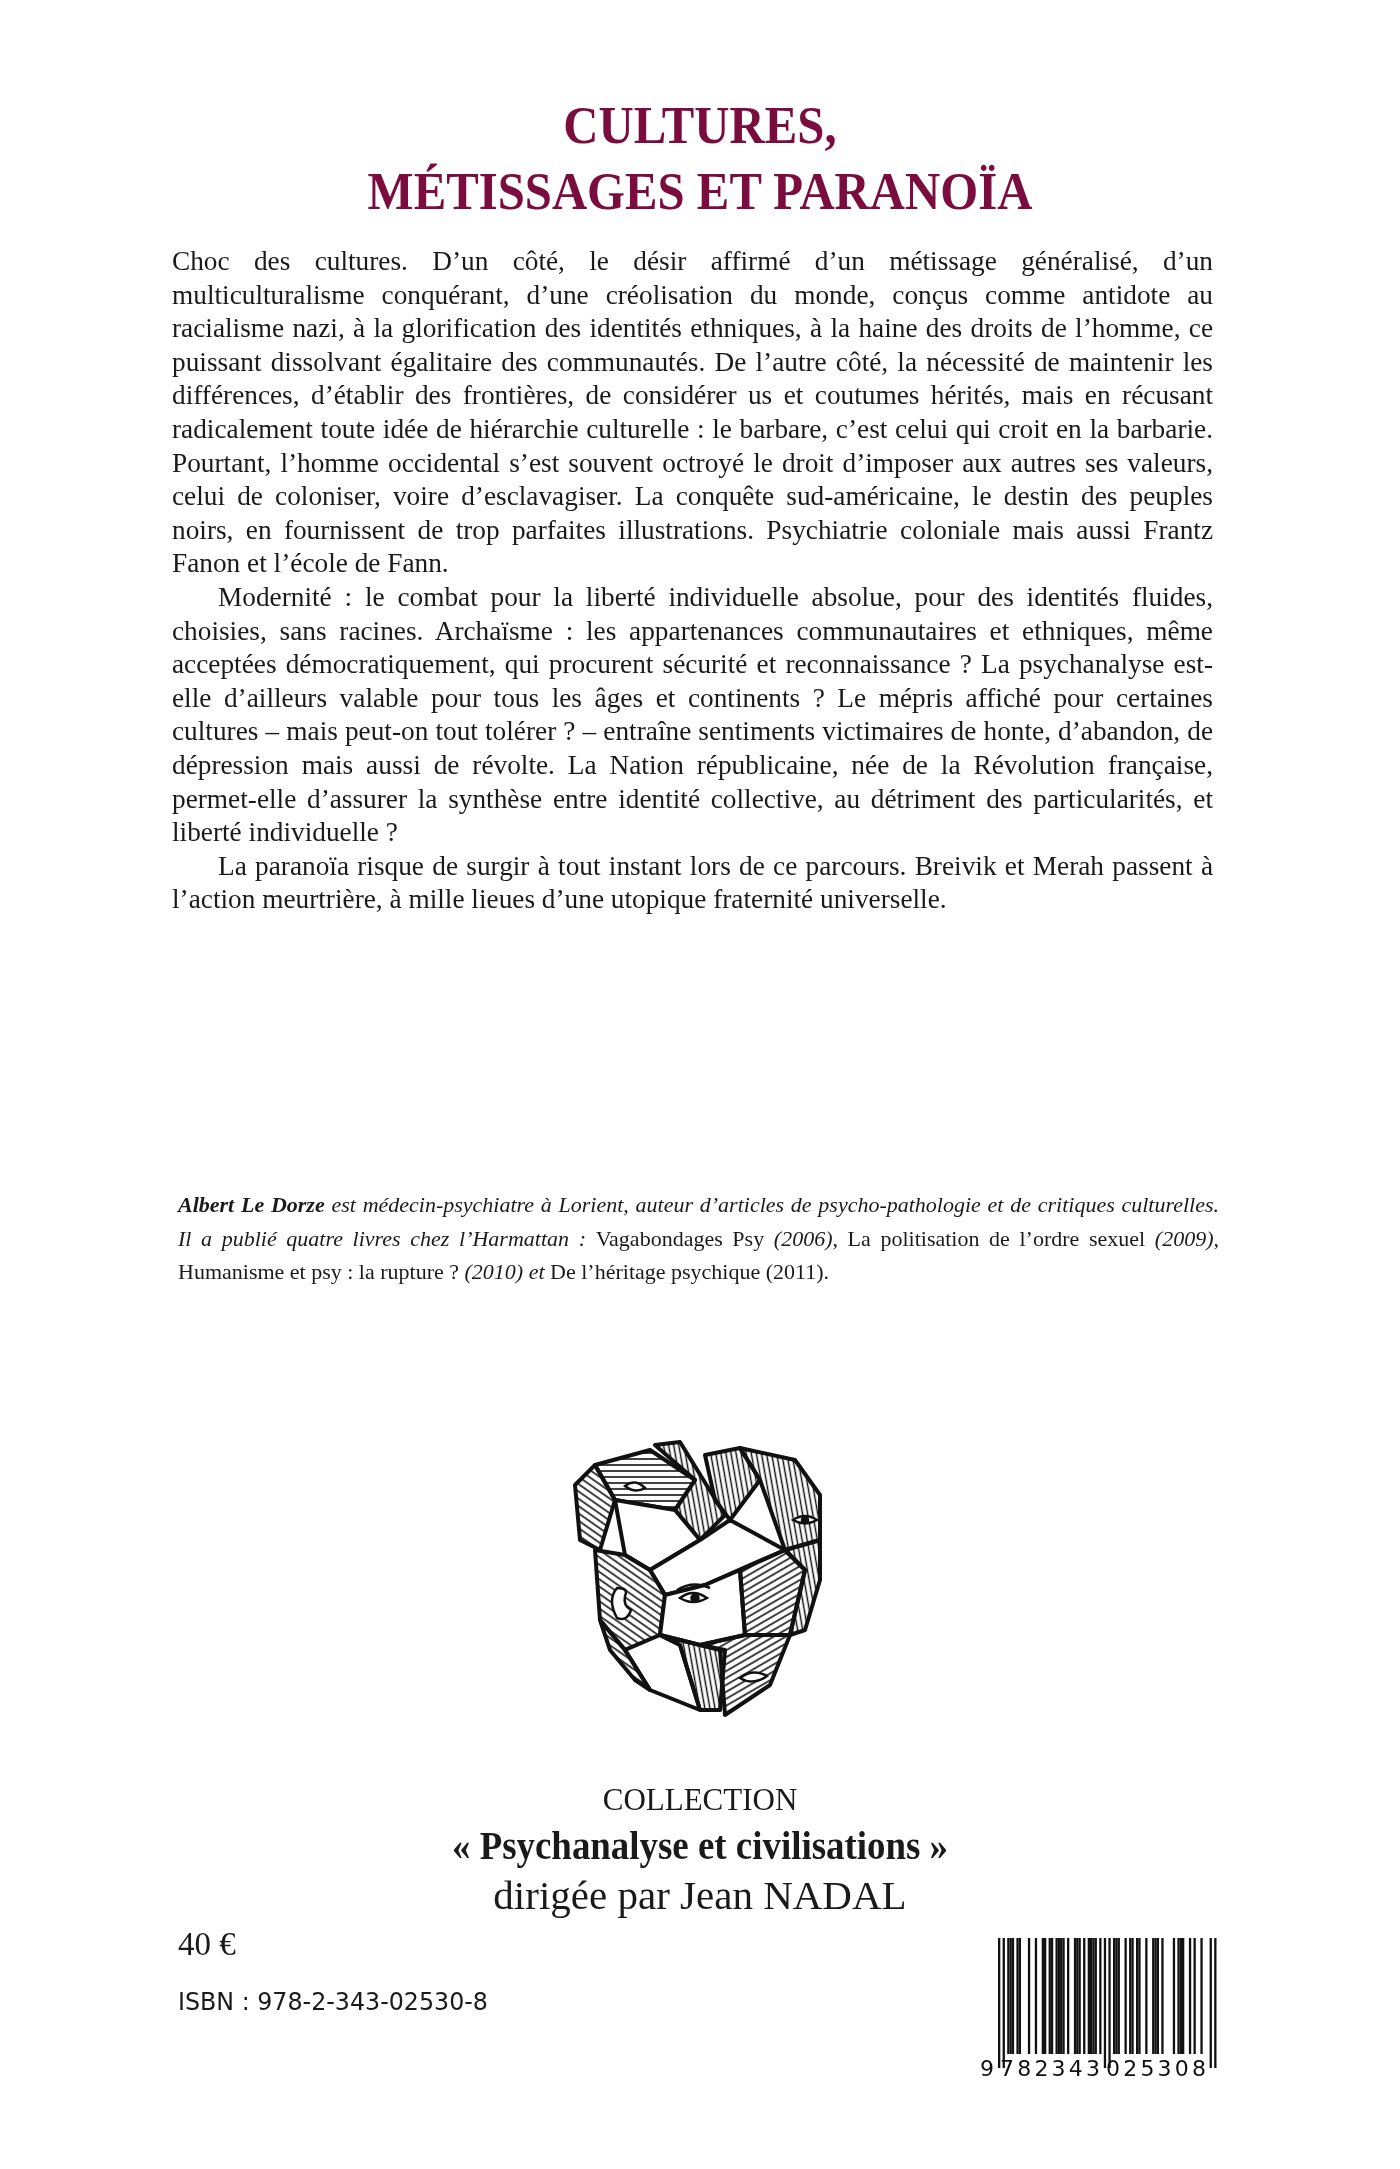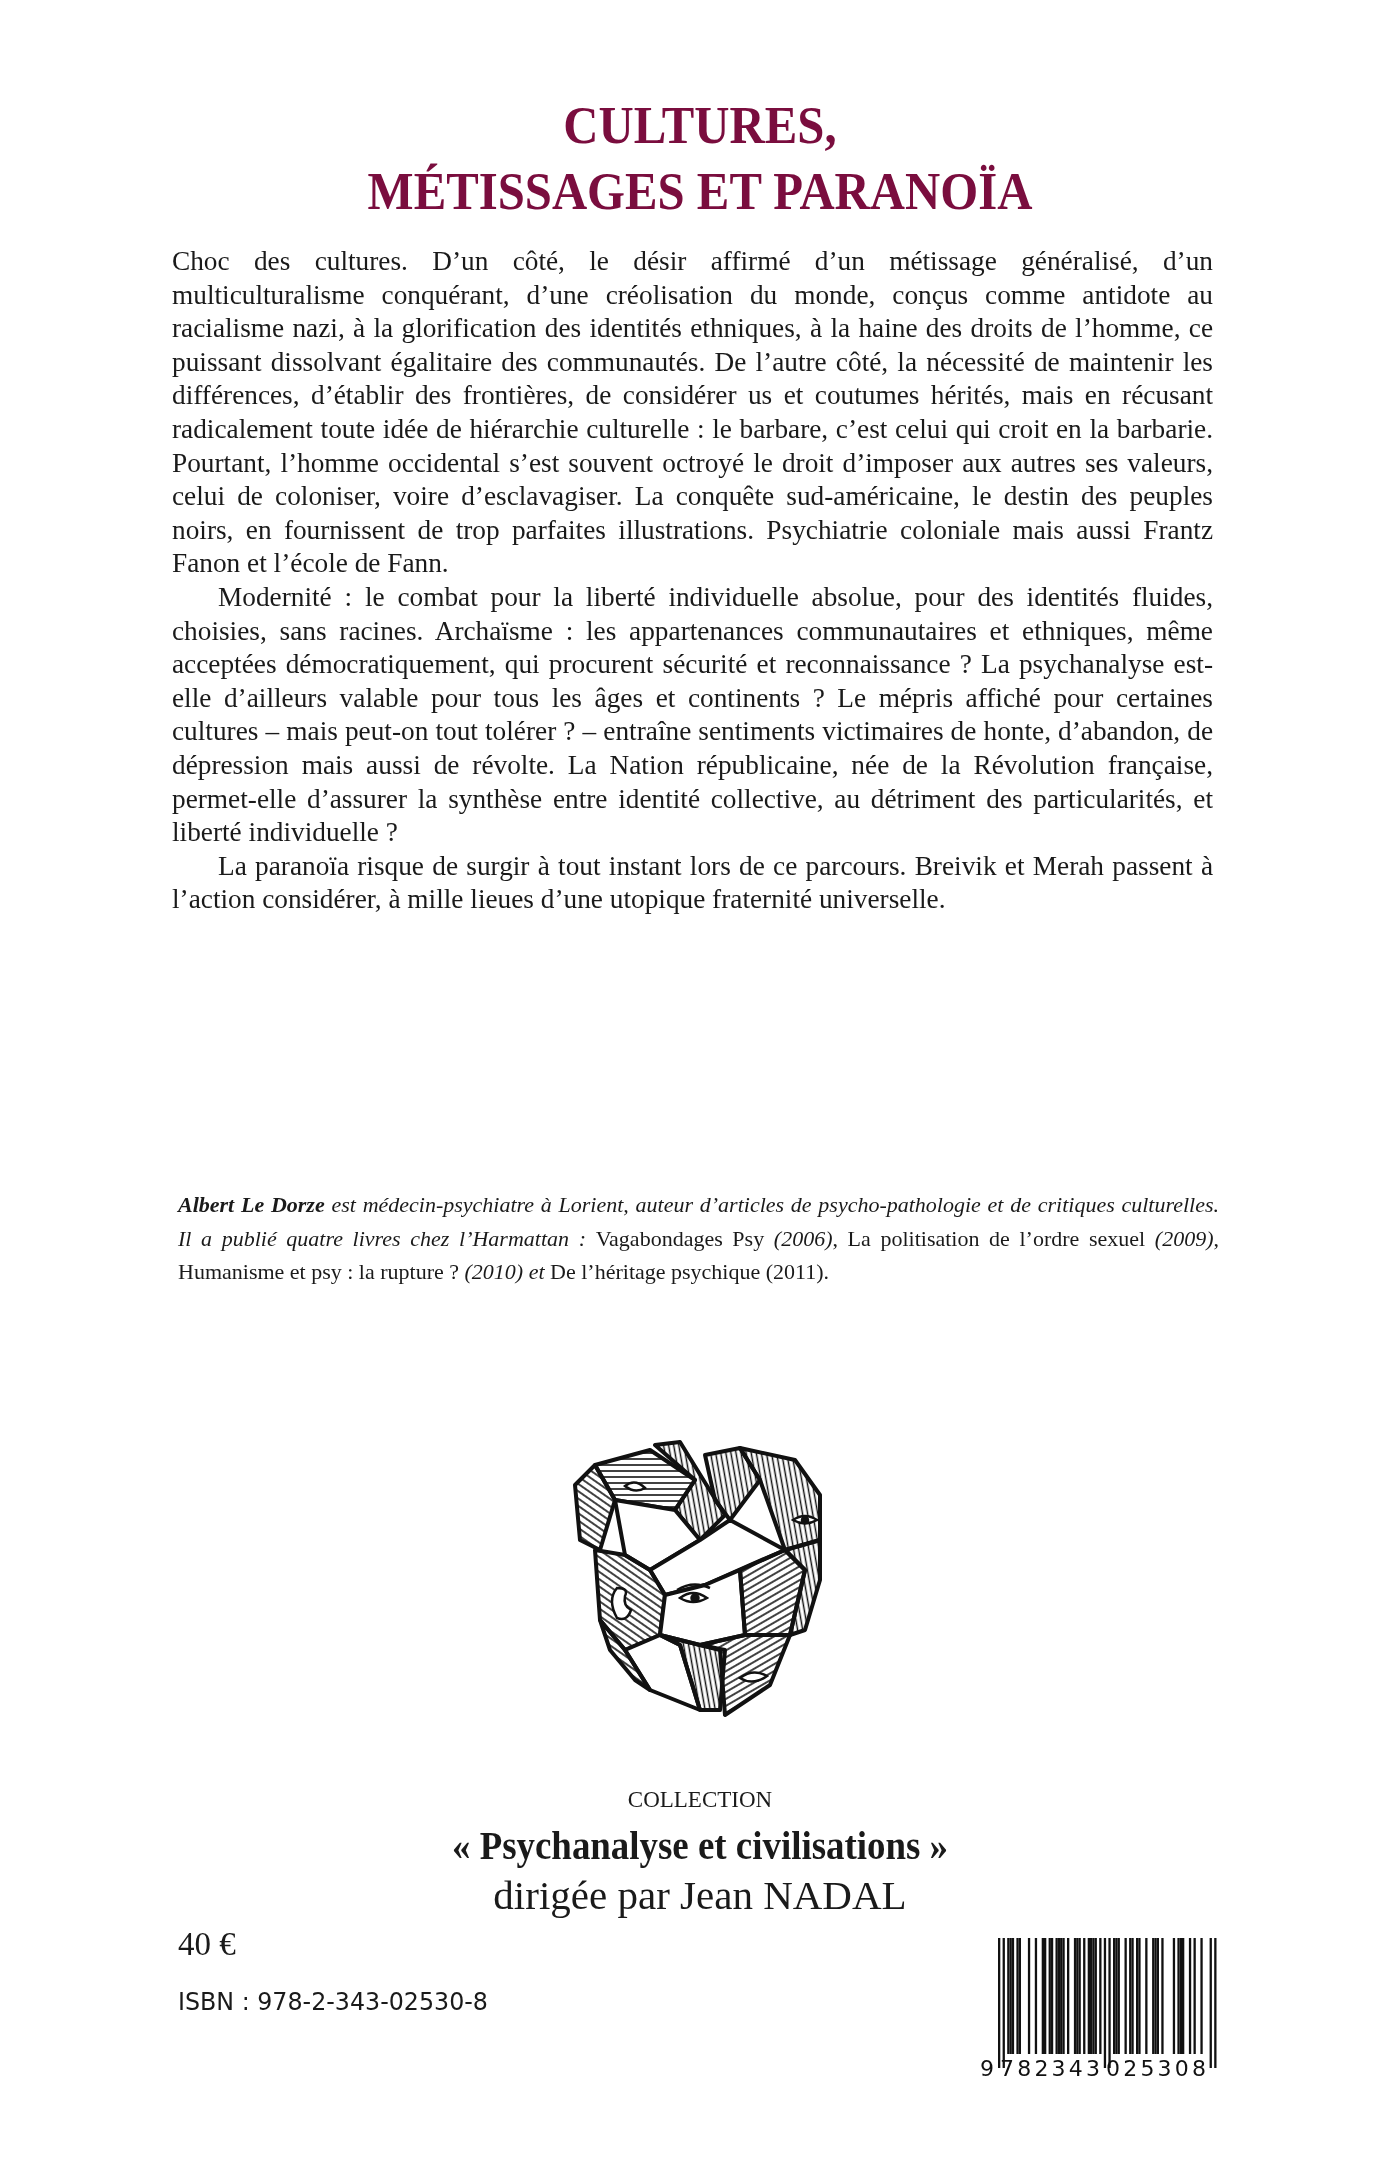--- a/index.html
+++ b/index.html
@@ -8,39 +8,39 @@
   .title div { white-space: nowrap; }
   .blurb { position: absolute; left: 172px; width: 1041px; top: 245px; font-size: 27.3px; line-height: 33.6px; text-align: justify; }
   .blurb p { margin: 0; }
   .blurb p.indent { text-indent: 46px; }
   .bio { position: absolute; left: 178px; width: 1041px; top: 1188px; font-size: 22px; line-height: 33.6px; text-align: justify; }
   .bio p { margin: 0; }
   .bio .it { font-style: italic; }
   .bio .bold { font-weight: bold; font-style: italic; }
   .logo { position: absolute; left: 555px; top: 1420px; width: 290px; height: 300px; }
   .collection { position: absolute; left: 0; width: 1400px; top: 1780px; text-align: center; }
-  .collection .label { font-size: 23px; line-height: 40px; }
+  .collection .label { font-size: 31px; line-height: 40px; }
   .collection .name { font-size: 41px; line-height: 50px; font-weight: bold; transform: scaleX(0.9); }
   .collection .director { font-size: 41px; line-height: 50px; }
   .isbn { position: absolute; left: 178px; top: 1986px; font-family: "DejaVu Sans", sans-serif; font-size: 25px; line-height: 32px; transform: scaleX(0.95); transform-origin: left; }
   .price { position: absolute; left: 178px; top: 1924px; font-size: 33px; line-height: 40px; }
   .barcode { position: absolute; left: 978px; top: 1930px; width: 250px; height: 150px; }
 </style>
 </head>
 <body>
 
 <div class="title">
   <div>CULTURES,</div>
   <div>MÉTISSAGES ET PARANOÏA</div>
 </div>
 
 <div class="blurb">
   <p>Choc des cultures. D’un côté, le désir affirmé d’un métissage généralisé, d’un multiculturalisme conquérant, d’une créolisation du monde, conçus comme antidote au racialisme nazi, à la glorification des identités ethniques, à la haine des droits de l’homme, ce puissant dissolvant égalitaire des communautés. De l’autre côté, la nécessité de maintenir les différences, d’établir des frontières, de considérer us et coutumes hérités, mais en récusant radicalement toute idée de hiérarchie culturelle : le barbare, c’est celui qui croit en la barbarie. Pourtant, l’homme occidental s’est souvent octroyé le droit d’imposer aux autres ses valeurs, celui de coloniser, voire d’esclavagiser. La conquête sud-américaine, le destin des peuples noirs, en fournissent de trop parfaites illustrations. Psychiatrie coloniale mais aussi Frantz Fanon et l’école de Fann.</p>
   <p class="indent">Modernité : le combat pour la liberté individuelle absolue, pour des identités fluides, choisies, sans racines. Archaïsme : les appartenances communautaires et ethniques, même acceptées démocratiquement, qui procurent sécurité et reconnaissance ? La psychanalyse est-elle d’ailleurs valable pour tous les âges et continents ? Le mépris affiché pour certaines cultures – mais peut-on tout tolérer ? – entraîne sentiments victimaires de honte, d’abandon, de dépression mais aussi de révolte. La Nation républicaine, née de la Révolution française, permet-elle d’assurer la synthèse entre identité collective, au détriment des particularités, et liberté individuelle ?</p>
-  <p class="indent">La paranoïa risque de surgir à tout instant lors de ce parcours. Breivik et Merah passent à l’action considérer, à mille lieues d’une utopique fraternité universelle.</p>
+  <p class="indent">La paranoïa risque de surgir à tout instant lors de ce parcours. Breivik et Merah passent à l’action meurtrière, à mille lieues d’une utopique fraternité universelle.</p>
 </div>
 
 <div class="bio">
   <p><span class="bold">Albert Le Dorze</span><span class="it"> est médecin-psychiatre à Lorient, auteur d’articles de psycho-pathologie et de critiques culturelles. Il a publié quatre livres chez l’Harmattan : </span><span>Vagabondages Psy</span><span class="it"> (2006)</span><span>, </span><span>La politisation de l’ordre sexuel</span><span class="it"> (2009)</span><span>, </span><span>Humanisme et psy : la rupture ?</span><span class="it"> (2010)</span><span class="it"> et </span><span>De l’héritage psychique</span><span> (2011).</span></p>
 </div>
 
 <svg class="logo" viewBox="0 0 290 300" xmlns="http://www.w3.org/2000/svg">
   <defs>
     <pattern id="hatchH" width="6" height="6" patternUnits="userSpaceOnUse">
       <line x1="0" y1="3" x2="6" y2="3" stroke="#111" stroke-width="1.6"></line>

